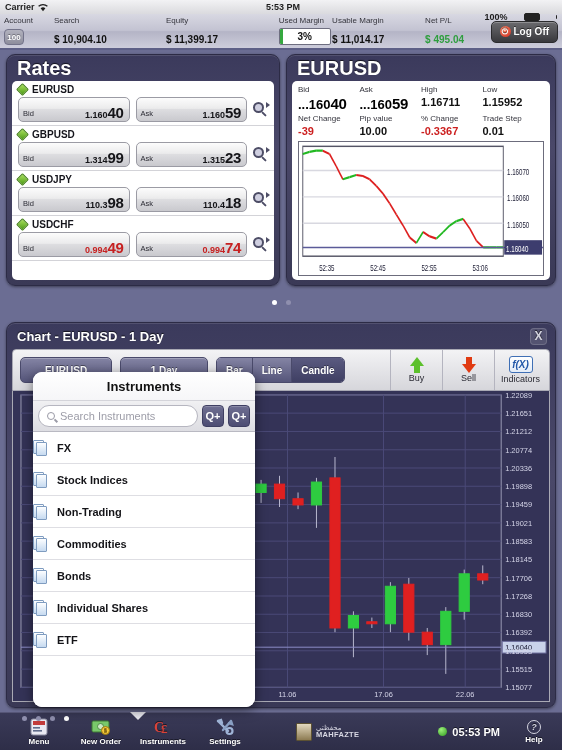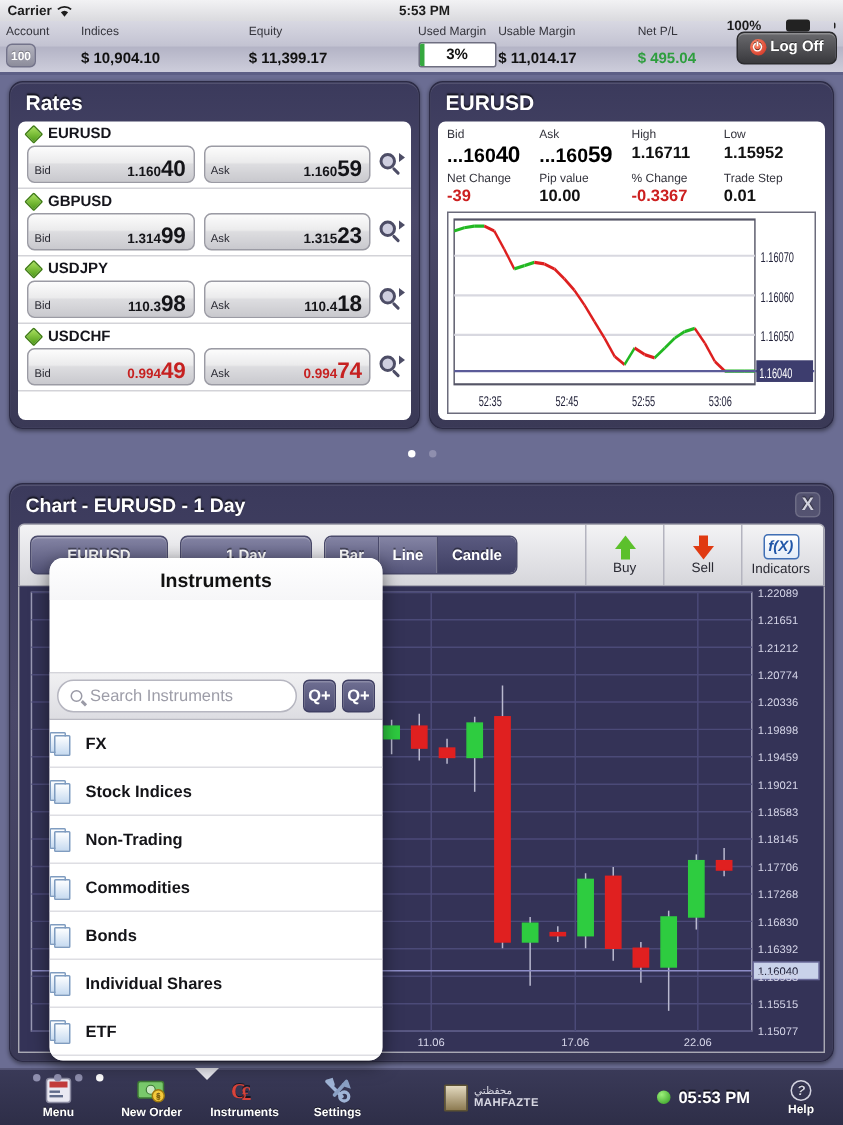--- a/index.html
+++ b/index.html
@@ -96,21 +96,21 @@
     border-radius:9px;
     border:1px solid #2c2b45;
     box-shadow:0 1px 3px rgba(0,0,0,.45), inset 0 1px 0 rgba(255,255,255,.12);
     overflow:hidden;
     display:flex; flex-direction:column;
   }
   .panel-title {
     height:26px; flex:0 0 26px;
     display:flex; align-items:center;
     padding-left:10px;
-    color:#fff; font-size:14px; font-weight:bold;
+    color:#fff; font-size:20px; font-weight:bold;
     text-shadow:0 -1px 1px rgba(0,0,0,.7);
   }
 
   
   #rates-panel {
     position:absolute; left:6px; top:54px; width:274px; height:232px;
   }
   #rates-list {
     flex:1; margin:0 5px 5px 5px;
     background:#fff; border-radius:5px;
@@ -301,21 +301,20 @@
     display:flex; align-items:center; justify-content:center;
     font-size:13px; font-weight:bold; color:#111;
     background:linear-gradient(180deg,#ffffff,#f6f6f8);
   }
   #modal-search {
     height:32px; flex:0 0 32px;
     background:linear-gradient(180deg,#f0f0f2,#dddde2);
     border-top:1px solid #d4d4da; border-bottom:1px solid #b9b9c2;
     display:flex; align-items:center; gap:4px;
     padding:0 5px;
-    margin-top:48px;
   }
   #search-input {
     flex:1; height:22px;
     background:#fff; border:1px solid #b6b6c0; border-radius:11px;
     display:flex; align-items:center; gap:5px;
     padding:0 8px;
   }
   .srch-glass {
     width:8px; height:8px; border:1.5px solid #9a9aa6; border-radius:50%;
     position:relative; flex:0 0 8px;
@@ -446,21 +445,21 @@
     <span class="batt-cap"></span>
   </span>
 </div>
 
 <div id="account-bar">
   <div class="acct-cell" style="width:58px">
     <span class="acct-label">Account</span>
     <span id="acct-badge">100</span>
   </div>
   <div class="acct-cell" style="width:130px">
-    <span class="acct-label">Indices</span>
+    <span class="acct-label">Search</span>
     <span class="acct-value">$ 10,904.10</span>
   </div>
   <div class="acct-cell" style="width:131px">
     <span class="acct-label">Equity</span>
     <span class="acct-value">$ 11,399.17</span>
   </div>
   <div class="acct-cell" style="width:62px">
     <span class="acct-label">Used Margin</span>
     <span id="margin-box">3%</span>
   </div>

